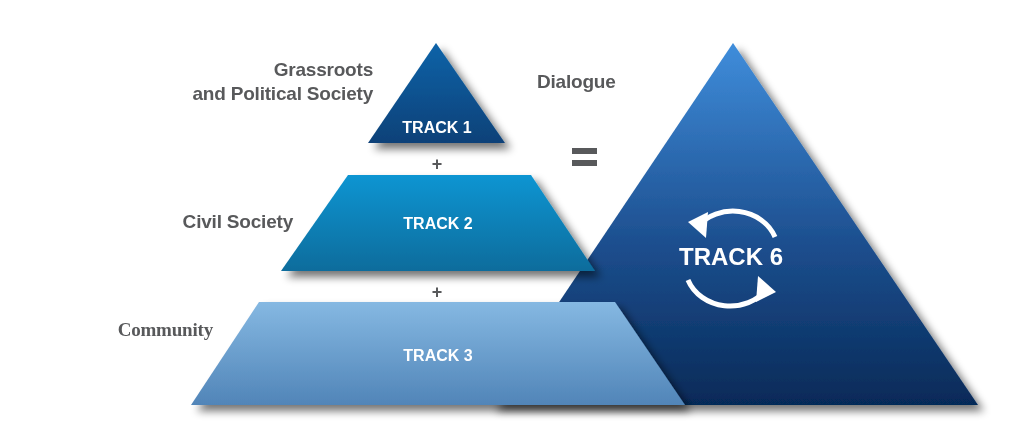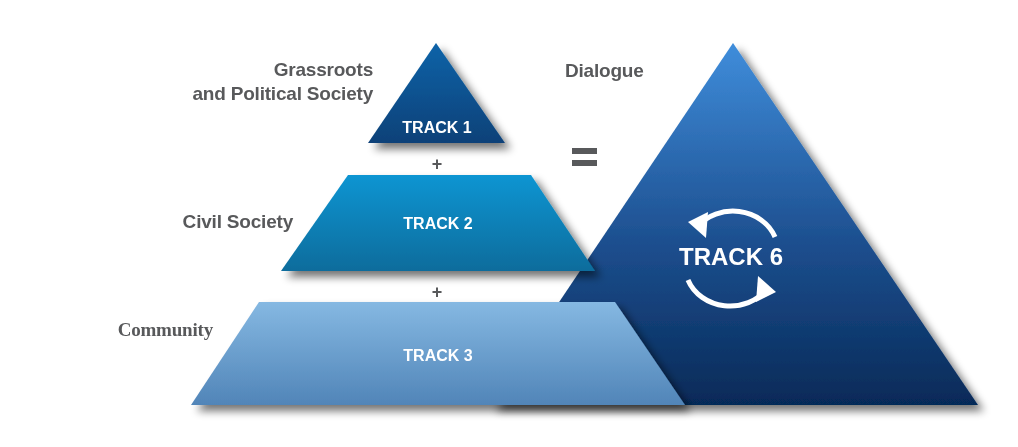--- a/index.html
+++ b/index.html
@@ -71,19 +71,19 @@
   <g fill="#58595b">
     <rect x="572" y="148" width="25" height="6"></rect>
     <rect x="572" y="160" width="25" height="6"></rect>
   </g>
 </svg>
 
 <div class="label" style="right:645px; top:58px;">
   <div>Grassroots</div>
   <div>and Political Society</div>
 </div>
-<div class="label" style="left:537px; top:59px; text-align:left;margin-left:28px;">Dialogue</div>
+<div class="label" style="left:537px; top:70px; text-align:left;">Dialogue</div>
 <div class="label" style="right:725px; top:210px;text-align:center;">
   <div>Civil Society</div>
 </div>
 <div class="label" style="right:805px; top:318px;font-family:Liberation Serif, serif;">
   <div>Community</div>
 </div>
 
 </body></html>

